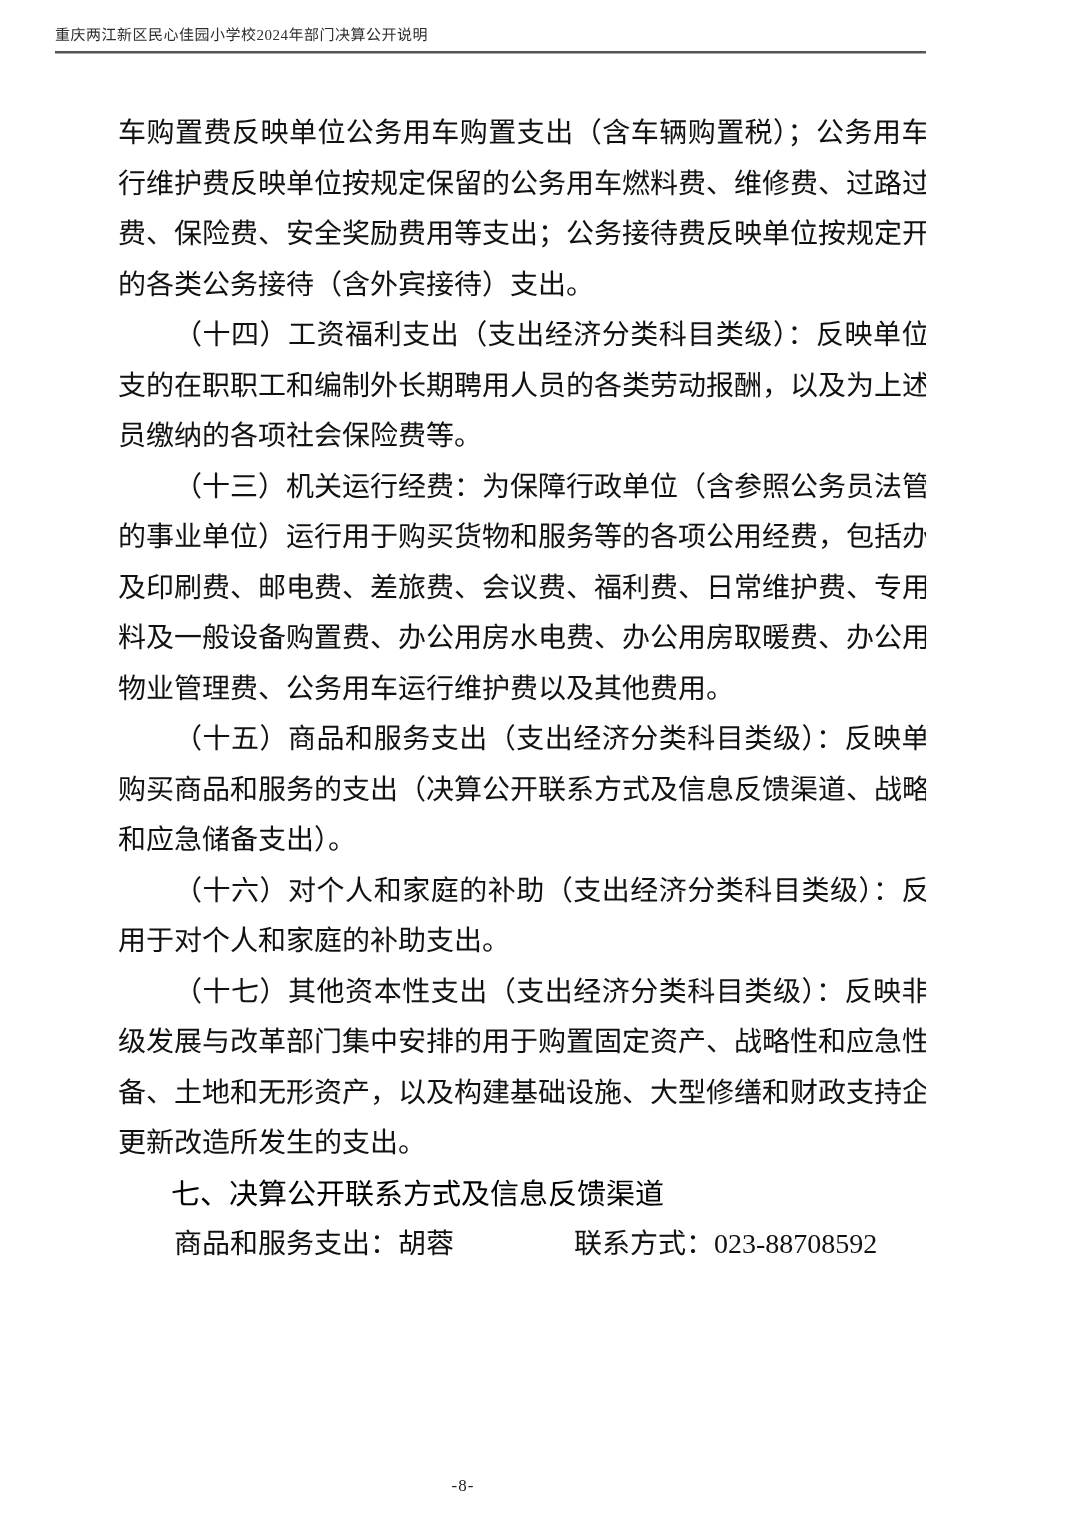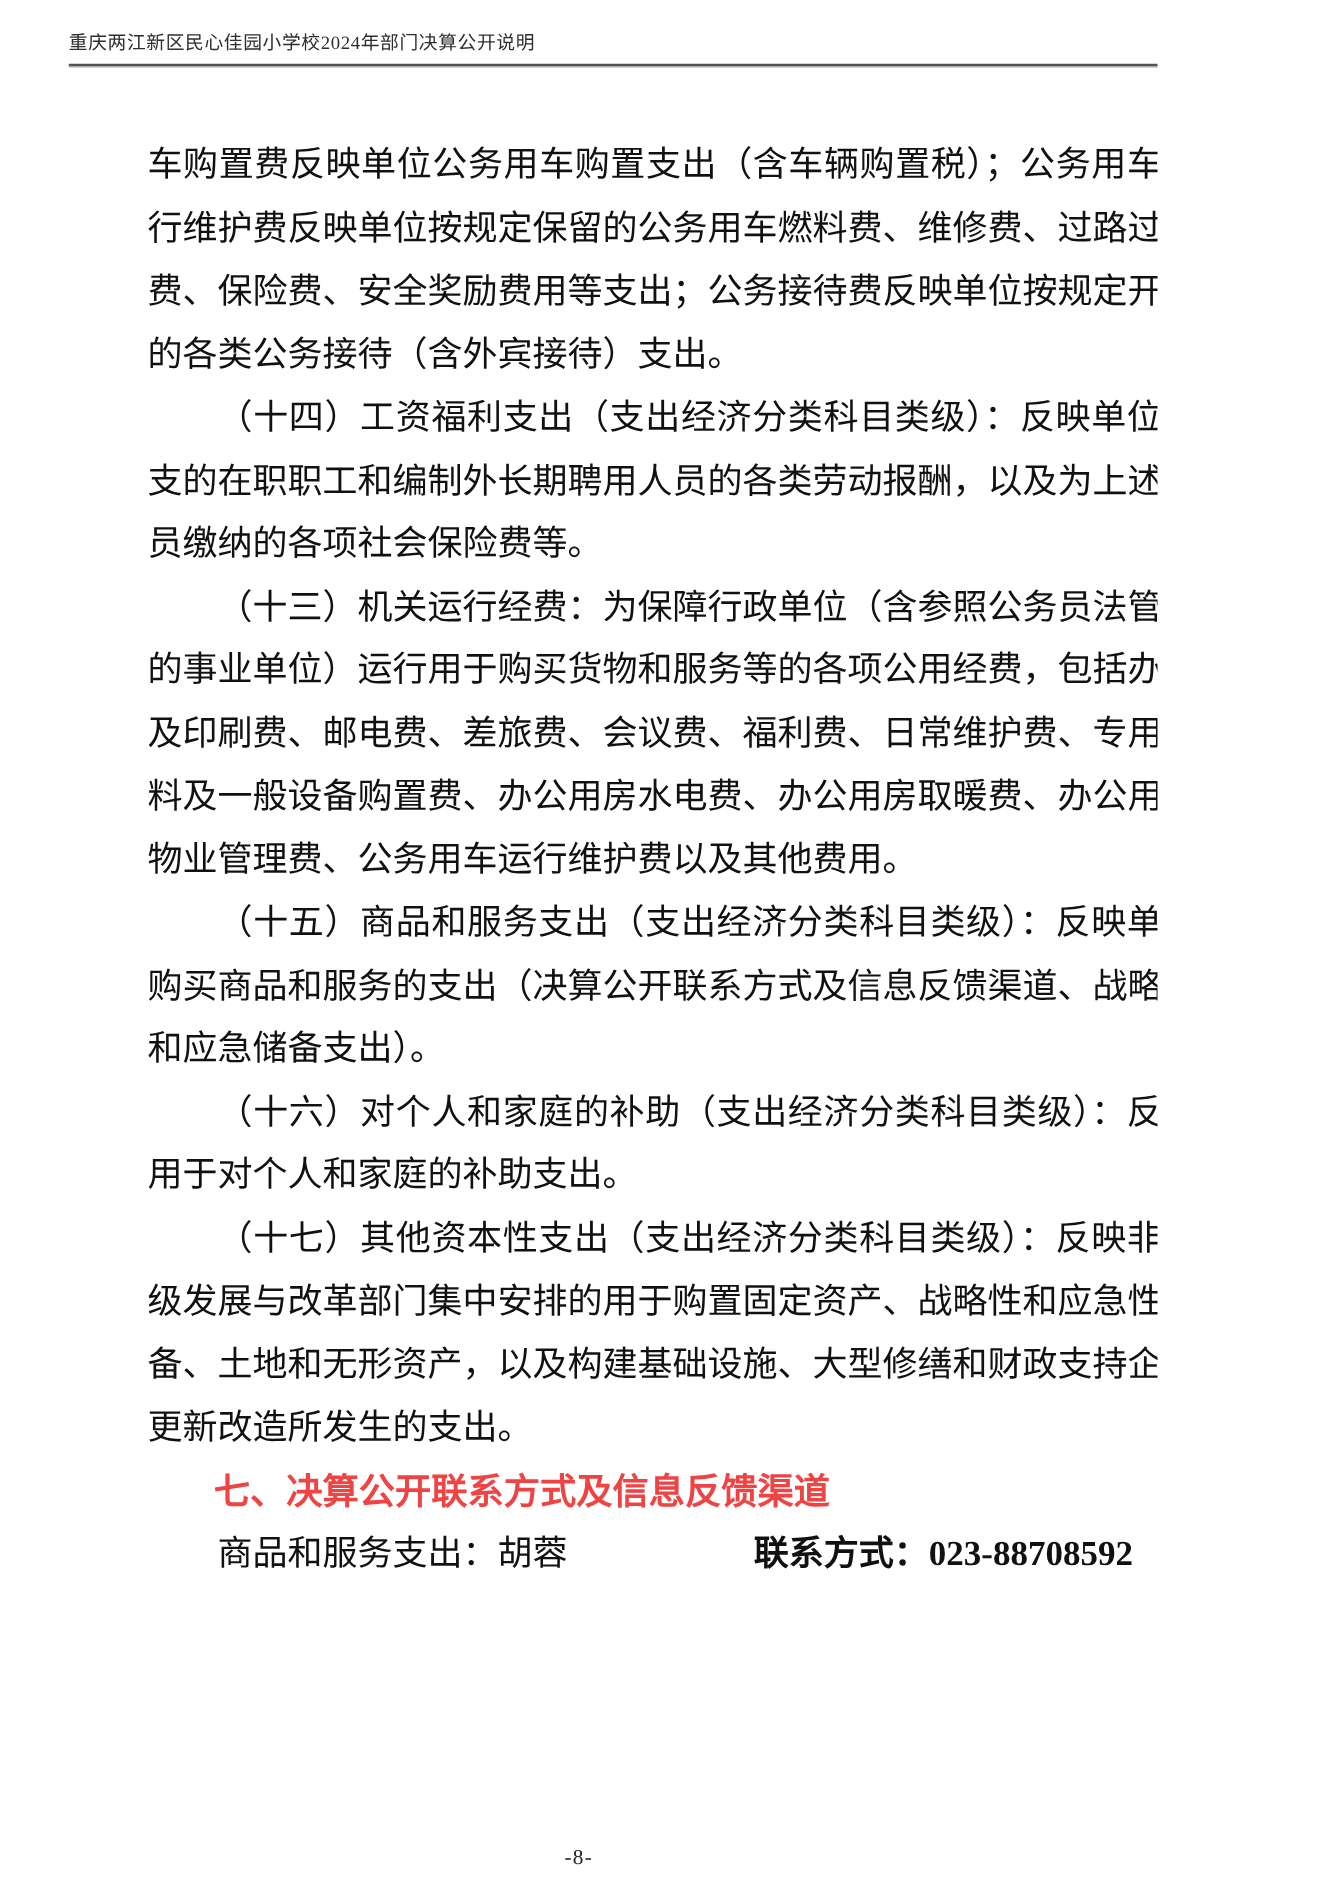--- a/index.html
+++ b/index.html
@@ -48,39 +48,38 @@
   }
   .document-body p {
     margin: 0;
     text-indent: 2em;
   }
   .document-body p.no-indent {
     text-indent: 0;
   }
   .section-heading {
     font-family: "Liberation Sans", sans-serif;
-    font-weight: 700;
+    font-weight: 400;
     font-size: 29px;
-    color: #ef4444;
+    color: #000000;
     text-indent: 0 !important;
     padding-left: 53px;
     text-align: left;
   }
   .contact-line {
     position: relative;
     text-indent: 0 !important;
     padding-left: 56px;
     text-align: left;
   }
   .contact-phone {
     position: absolute;
-    left: 485px;
+    left: 456px;
     top: 0;
     white-space: nowrap;
-    font-weight: bold;
   }
   
   .page-footer {
     position: absolute;
     left: 0;
     top: 1476px;
     width: 100%;
     text-align: center;
   }
   .page-number {

